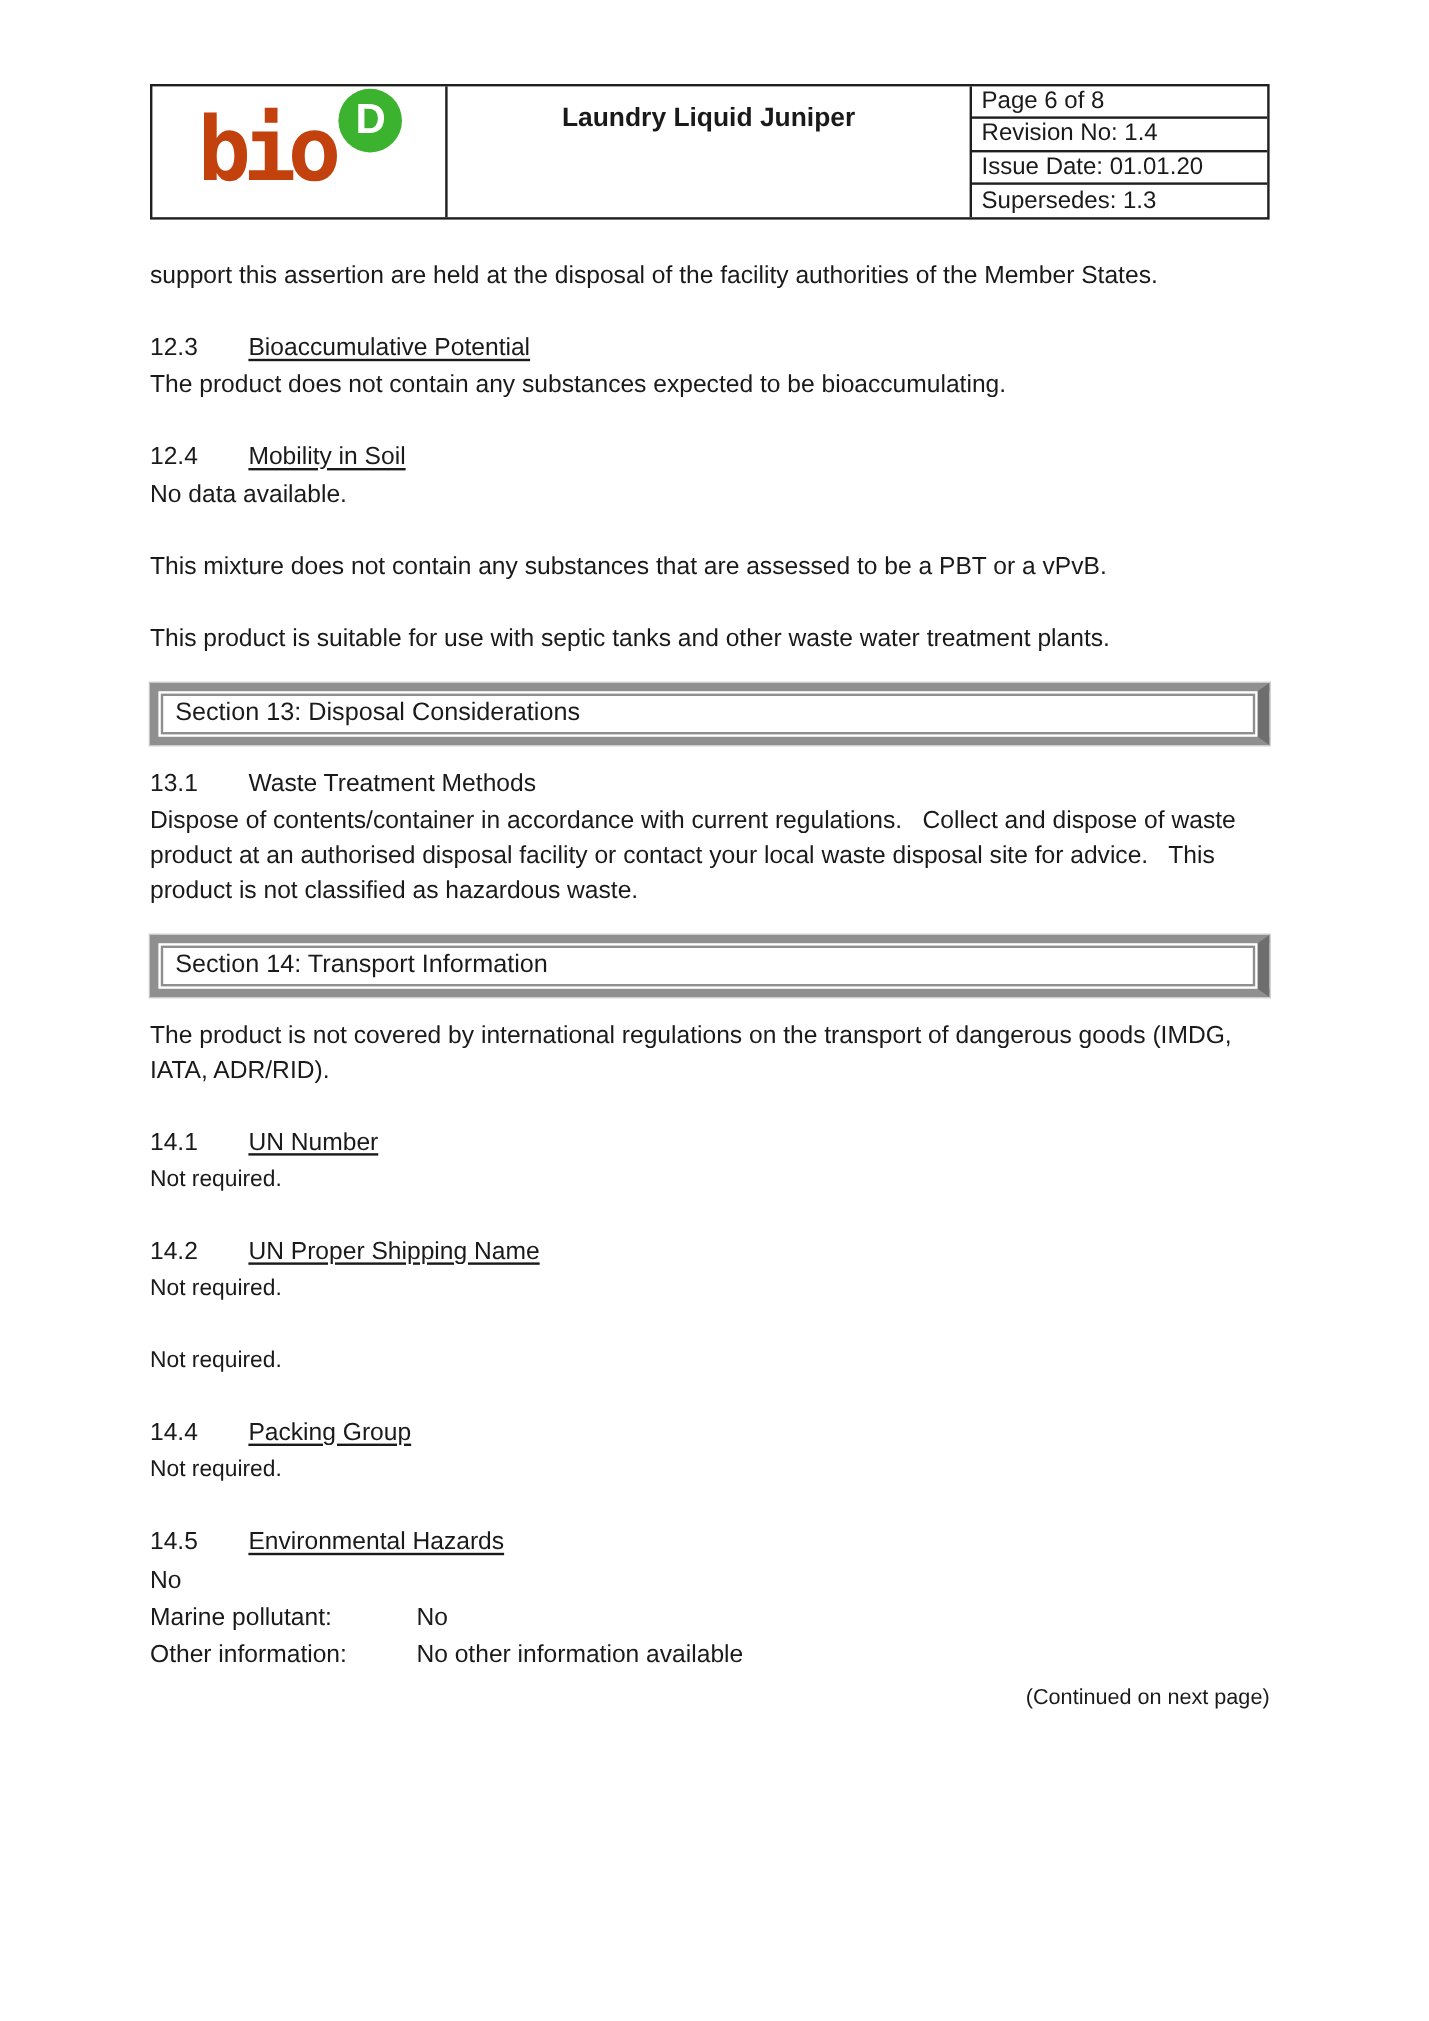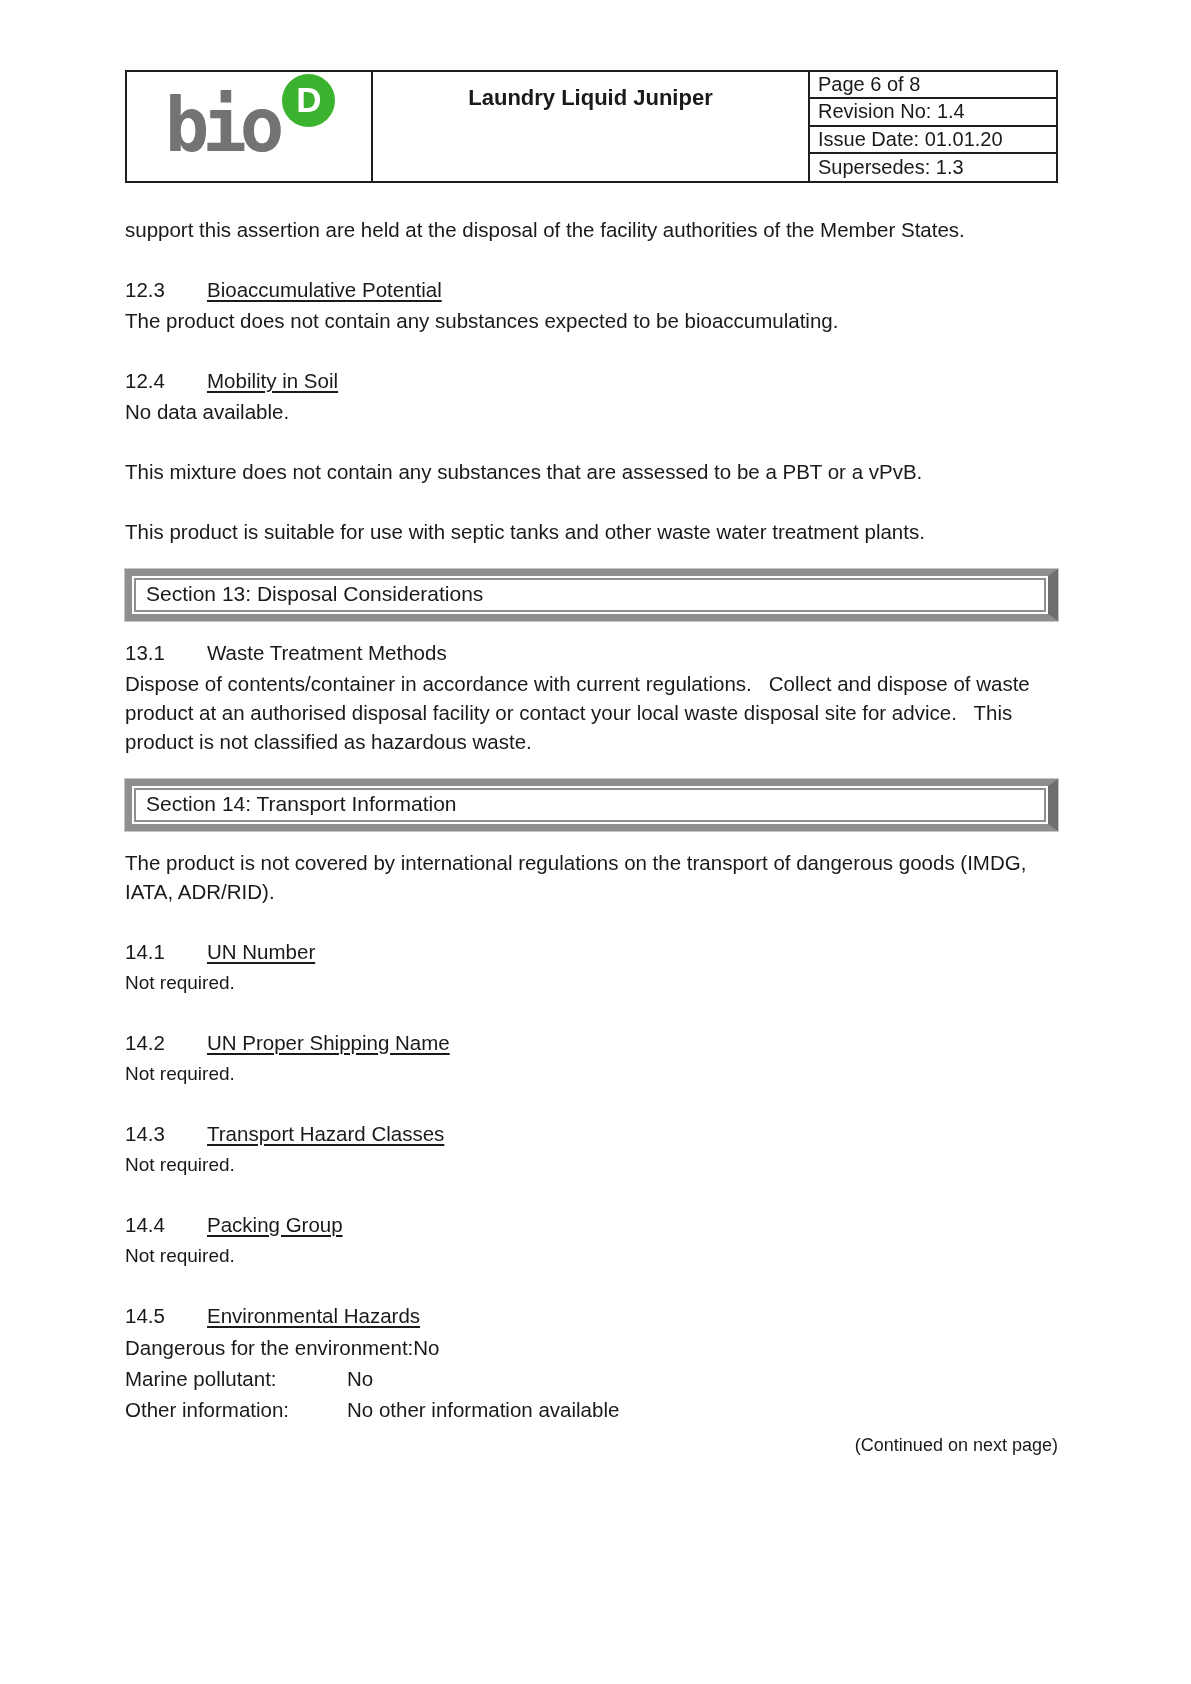--- a/index.html
+++ b/index.html
@@ -21,21 +21,21 @@
     grid-template-columns:244px 437px 1fr;
     border:2px solid #1f1f1f;
     height:113px;
     background:#fff;
   }
   .logo-cell { display:flex; align-items:center; justify-content:center; }
   .logo { position:relative; padding-right:56px; margin-top:-4px; }
   .logo-bio {
     font-family:"DejaVu Sans Mono", monospace;
     font-weight:bold; font-size:74px; letter-spacing:-7px;
-    color:#737373; line-height:70px;
+    color:#c2410c; line-height:70px;
   }
   .logo-d {
     position:absolute; right:-2px; top:-16px;
     width:53px; height:53px; border-radius:50%;
     background:#3bb32e; color:#fff;
     display:flex; align-items:center; justify-content:center;
     font-weight:bold; font-size:35px;
     font-family:"Liberation Sans", sans-serif;
   }
   .title-cell { border-left:2px solid #1f1f1f; display:grid; grid-template-rows:52px 1fr; }
@@ -160,43 +160,38 @@
 
   <div class="blk">
     <div class="sec-head">
       <span class="sec-num">14.2</span>
       <span class="u">UN Proper Shipping Name</span>
     </div>
     <p class="sec-body small">Not required.</p>
   </div>
 
   <div class="blk">
-    <div class="sec-head">
-      <span class="sec-num">14.3</span>
-      <span class="u">Transport Hazard Classes</span>
-    </div>
     <p class="sec-body small">Not required.</p>
   </div>
 
   <div class="blk">
     <div class="sec-head">
       <span class="sec-num">14.4</span>
       <span class="u">Packing Group</span>
     </div>
     <p class="sec-body small">Not required.</p>
   </div>
 
   <div class="blk">
     <div class="sec-head">
       <span class="sec-num">14.5</span>
       <span class="u">Environmental Hazards</span>
     </div>
     <div class="sec-body">
       <div class="kv">
-        <span class="kv-label">Dangerous for the environment:</span>
         <span>No</span>
       </div>
       <div class="kv">
         <span class="kv-label">Marine pollutant:</span>
         <span>No</span>
       </div>
       <div class="kv">
         <span class="kv-label">Other information:</span>
         <span>No other information available</span>
       </div>

